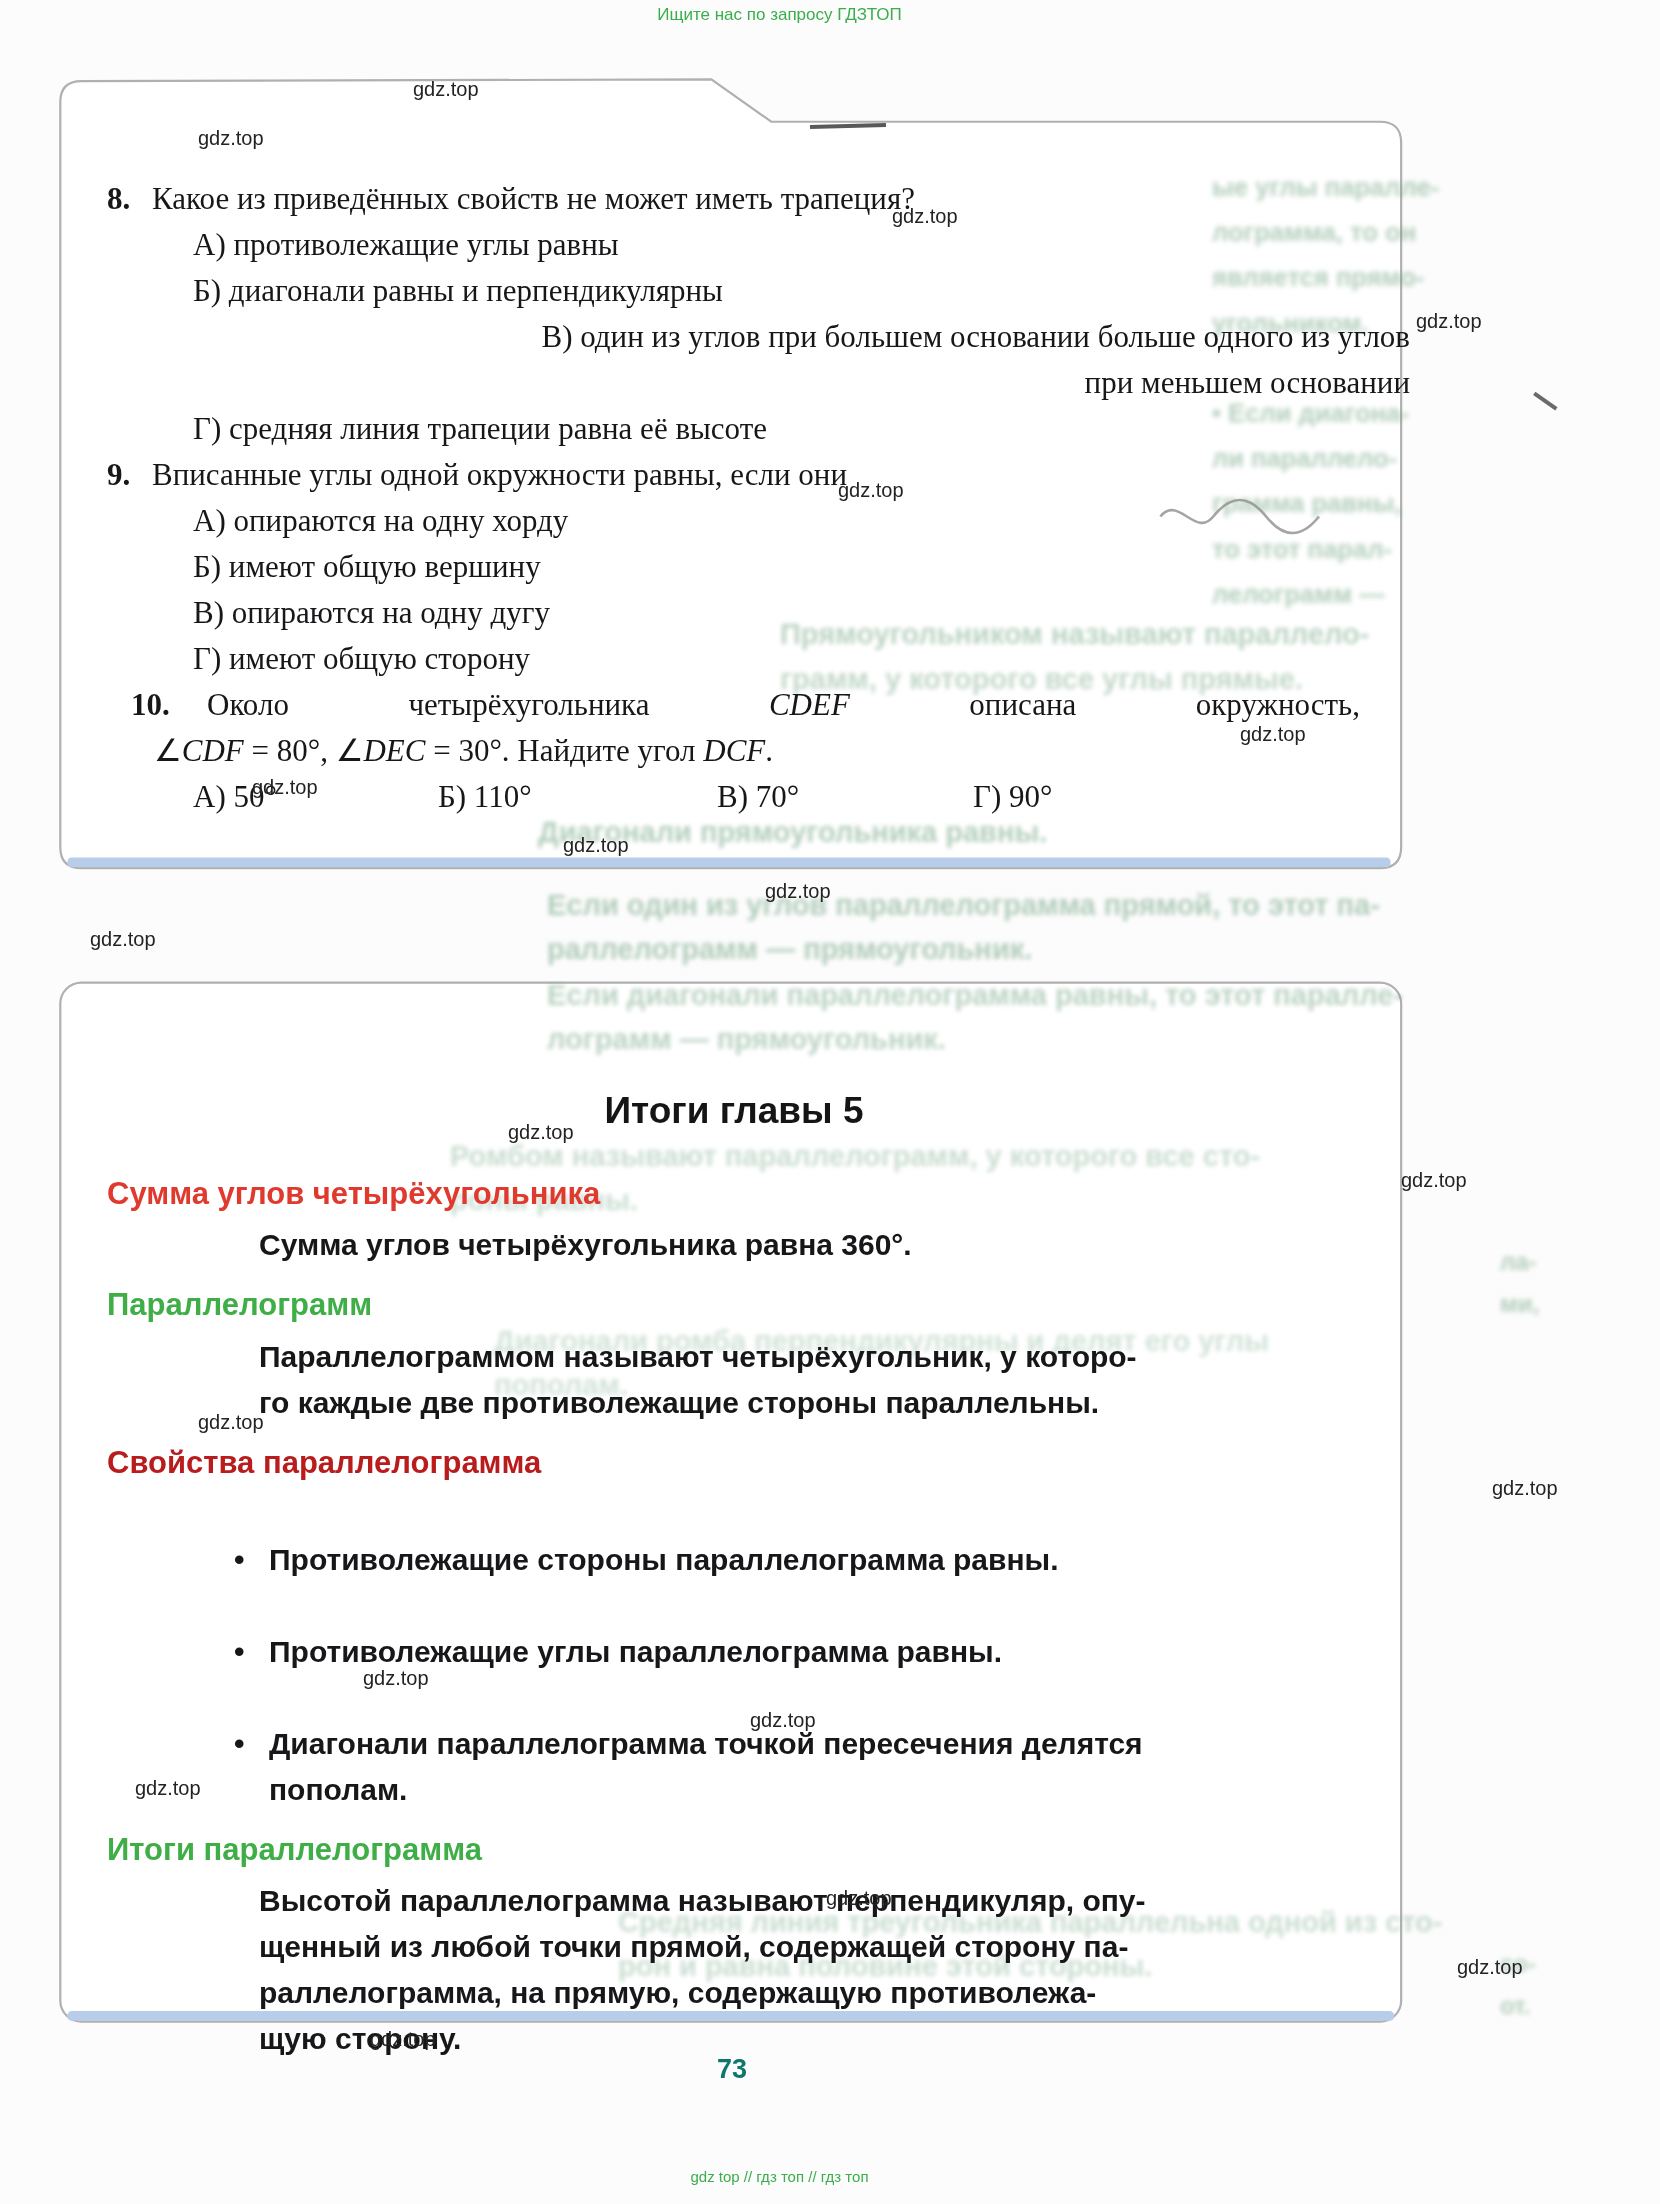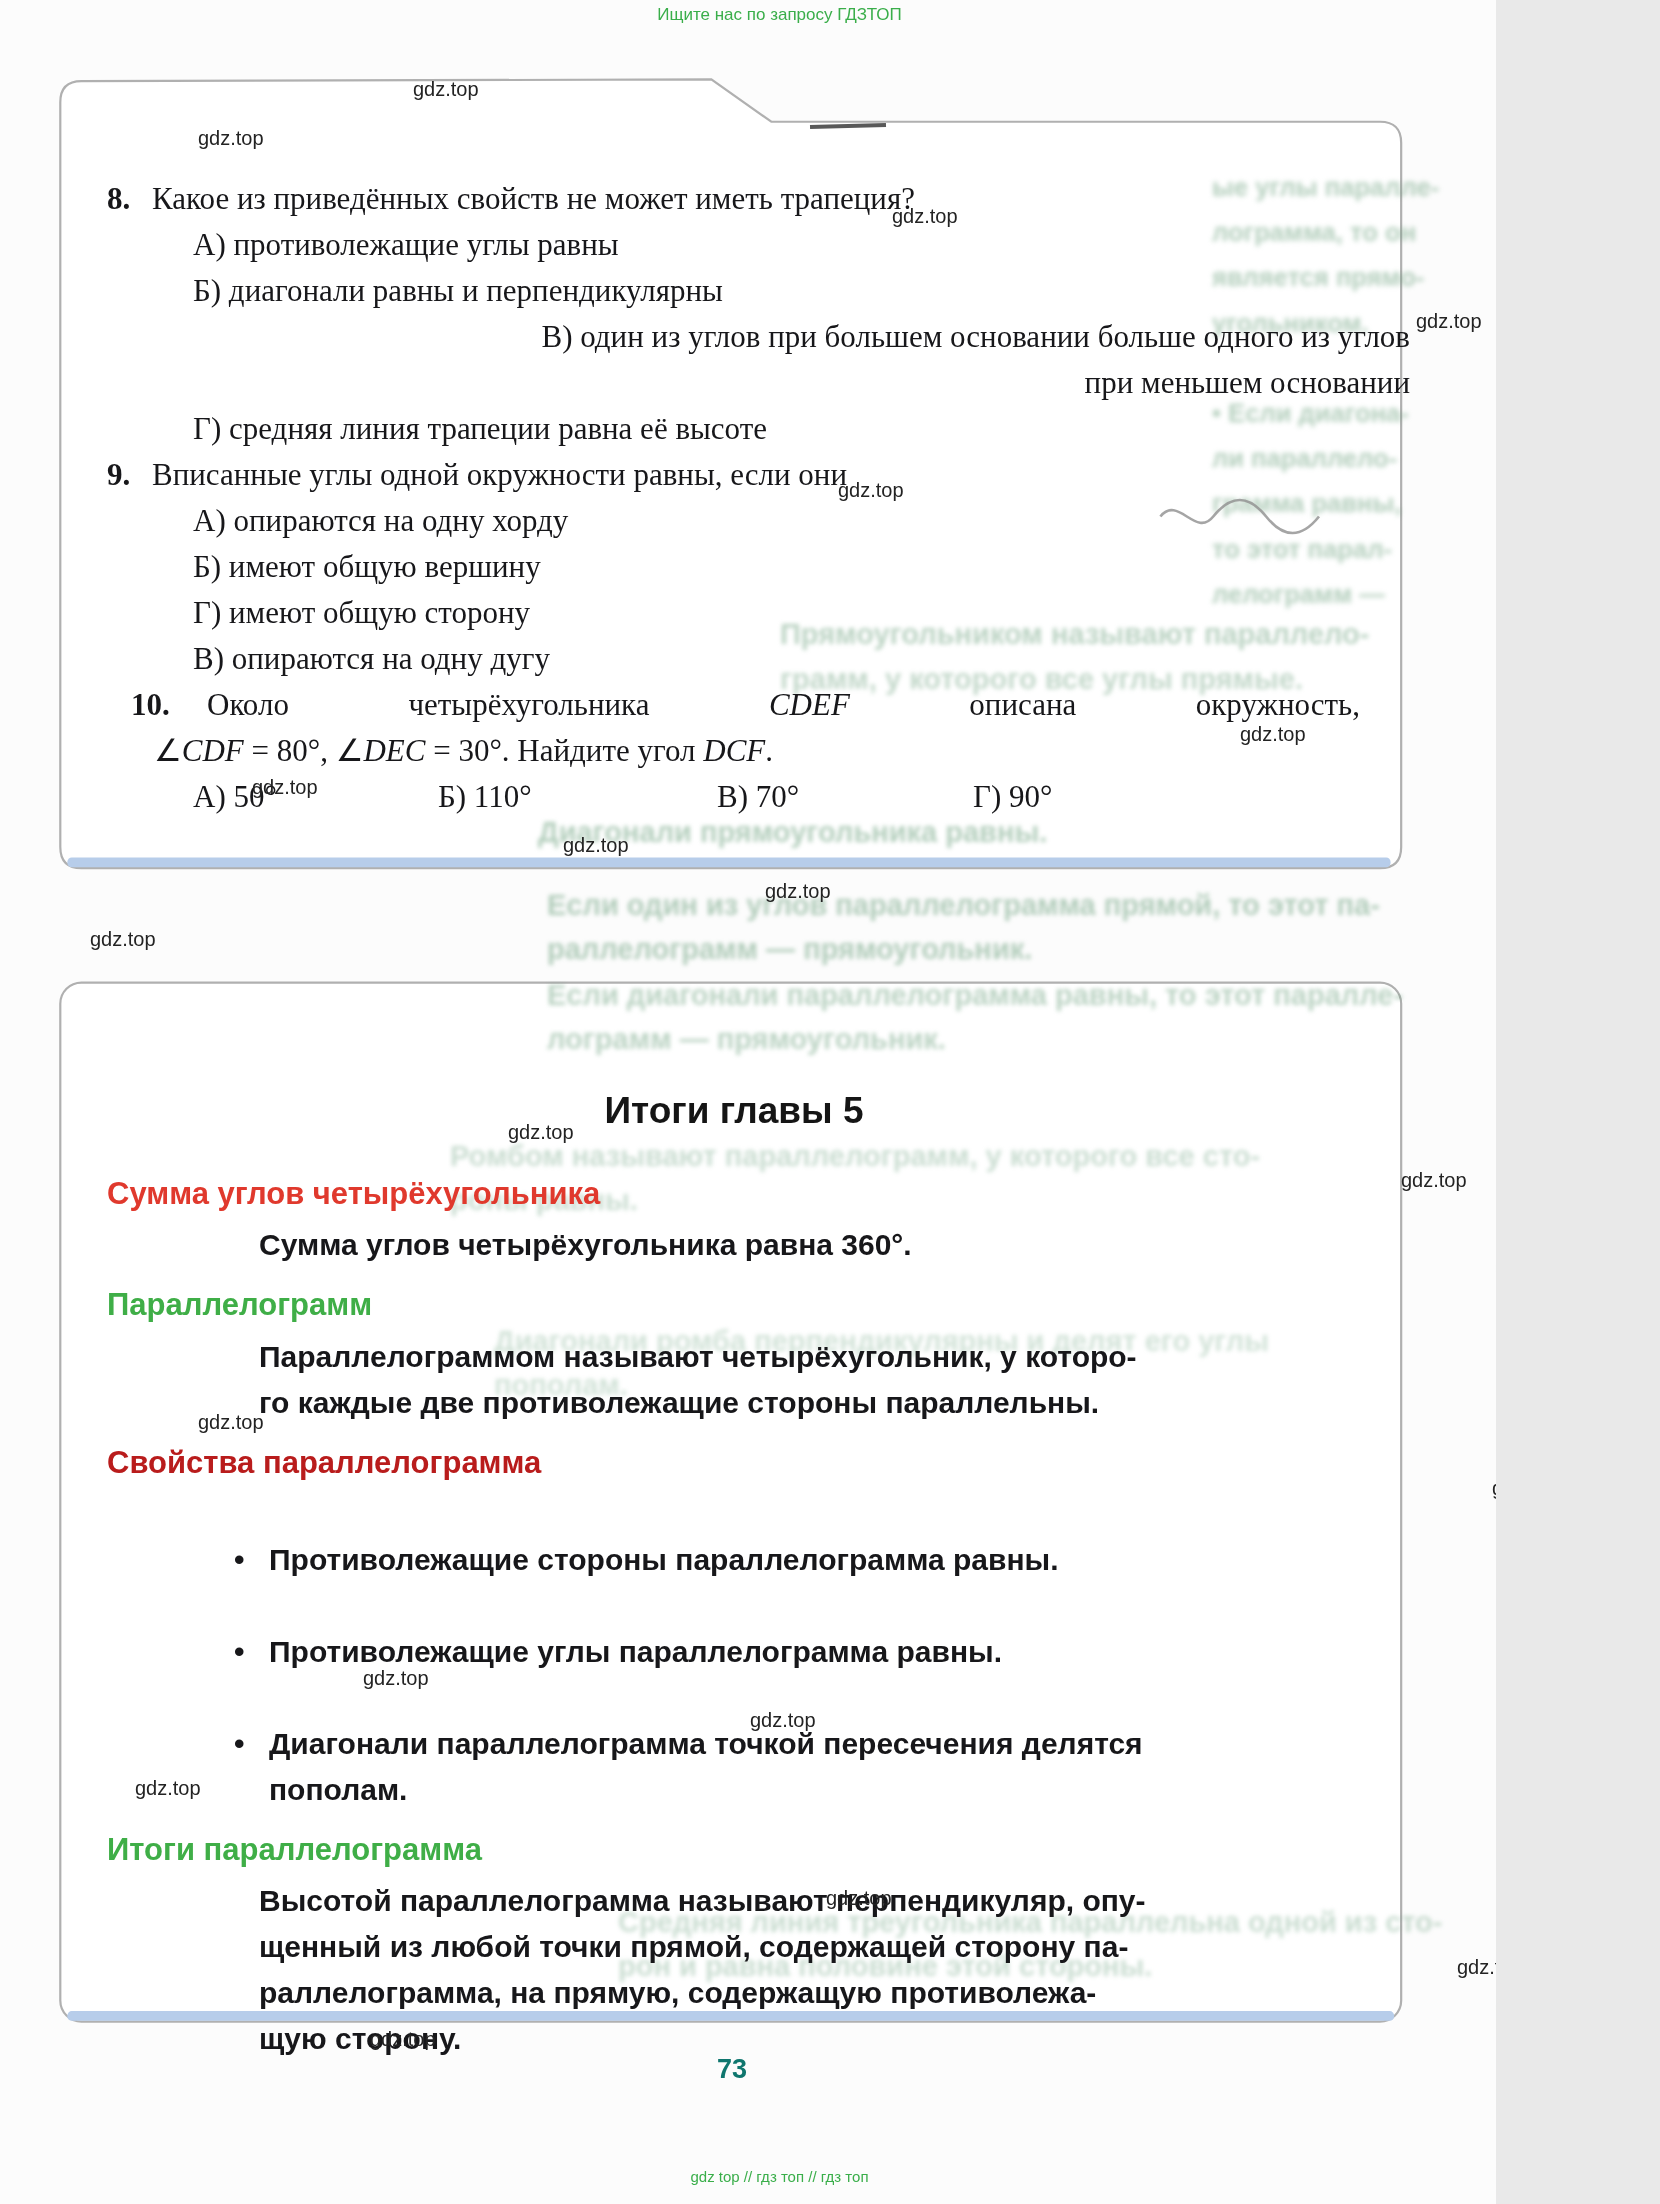--- a/index.html
+++ b/index.html
@@ -1,16 +1,16 @@
 <!DOCTYPE html>
 <html style="font-size:14px"><head>
 <meta charset="utf-8">
 <style>
   html,body{margin:0;padding:0;background:#e9e9e9;}
-  #page{position:relative;width:1496px;height:2205px;background:#fcfcfc;overflow:hidden;
+  #page{position:relative;width:1660px;height:2205px;background:#fcfcfc;overflow:hidden;
         font-family:"Liberation Sans",sans-serif;}
   
   .panel-svg{position:absolute;z-index:1;}
   #ghost-layer{position:absolute;inset:0;z-index:2;pointer-events:none;}
   .ghost{position:absolute;font-family:"Liberation Sans",sans-serif;font-weight:700;white-space:nowrap;}
   .panel-content{position:absolute;z-index:3;color:#17171a;}
   .mark{position:absolute;z-index:4;}
   #wm-layer{position:absolute;inset:0;z-index:5;pointer-events:none;}
   .wm{position:absolute;font-size:20px;color:#232323;font-family:"Liberation Sans",sans-serif;}
   
@@ -108,22 +108,22 @@
     <div class="l opt2">В) один из углов при большем основании больше одного из углов
 при меньшем основании</div>
     <div class="l opt">Г) средняя линия трапеции равна её высоте</div>
 
     <div class="l">
       <span class="qnum">9.</span>
       <div class="qt">Вписанные углы одной окружности равны, если они</div>
     </div>
     <div class="l opt">А) опираются на одну хорду</div>
     <div class="l opt">Б) имеют общую вершину</div>
+    <div class="l opt">В) опираются на одну дугу</div>
     <div class="l opt">Г) имеют общую сторону</div>
-    <div class="l opt">В) опираются на одну дугу</div>
 
     <div class="l">
       <span class="qnum10">10.</span>
       <div class="q10l1">Около четырёхугольника <i>CDEF</i> описана окружность,</div>
     </div>
     <div class="l q10l2">∠<i>CDF</i> = 80°, ∠<i>DEC</i> = 30°. Найдите угол <i>DCF</i>.</div>
     <div class="l ansrow">
       <span class="ans ans0">А) 50°</span>
       <span class="ans ans1">Б) 110°</span>
       <span class="ans ans2">В) 70°</span>

